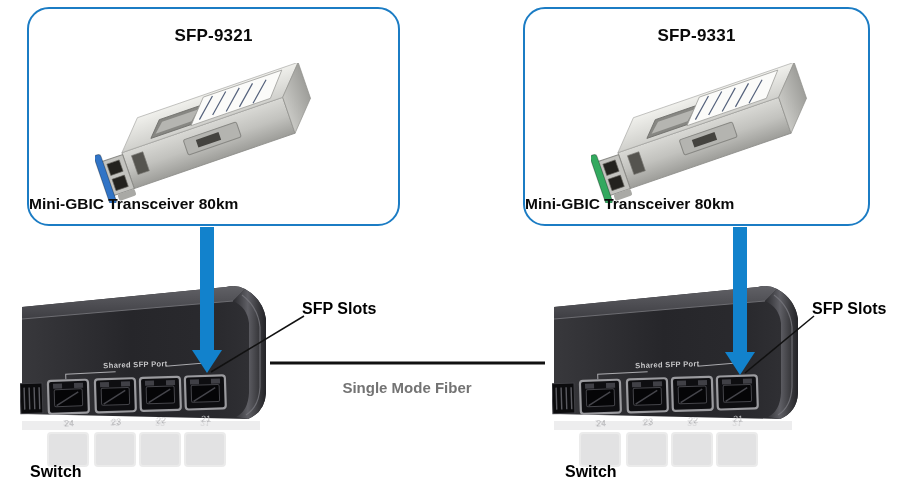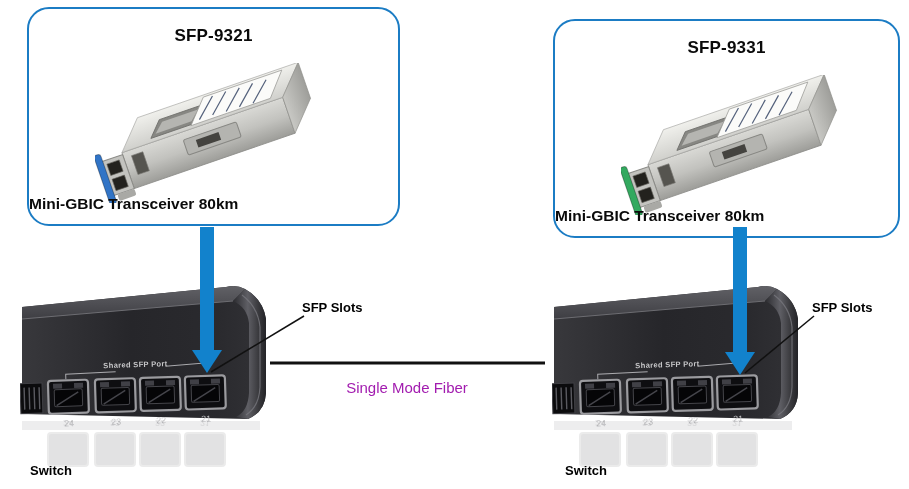--- a/index.html
+++ b/index.html
@@ -3,38 +3,38 @@
 <meta charset="utf-8">
 <style>
   html,body { margin:0; padding:0; background:#ffffff; }
   .stage { position:relative; width:909px; height:489px; background:#ffffff;
            font-family:"Liberation Sans", sans-serif; overflow:hidden; }
 
   
   .panel { position:absolute; top:7px; height:219px; box-sizing:border-box;
            border:2.5px solid #1b7cc4; border-radius:22px; background:#ffffff; }
   .panel-left  { left:27px;  width:373px; }
-  .panel-right { left:553px; width:347px;margin-top:12px; }
+  .panel-right { left:523px; width:347px; }
   .panel-title { position:absolute; top:17px; left:0; width:100%; text-align:center;
                  font-size:17px; font-weight:bold; color:#0a0a0a; letter-spacing:.2px; }
   .panel-caption { position:absolute; bottom:11px; left:0; width:100%; text-align:left;
                    font-size:15.5px; font-weight:bold; color:#0a0a0a; }
   .transceiver-svg { position:absolute; left:66px; top:54px; }
 
   
   .arrow-shaft { position:absolute; width:14px; background:#1282cc; }
   .arrow-head  { position:absolute; width:0; height:0;
                  border-left:15px solid transparent; border-right:15px solid transparent;
                  border-top:23px solid #1282cc; }
 
   .switch-svg { position:absolute; }
 
-  .float-label { position:absolute; font-size:13px; font-weight:bold; color:#000; white-space:nowrap; }
+  .float-label { position:absolute; font-size:16px; font-weight:bold; color:#000; white-space:nowrap; }
   .fiber-label { position:absolute; left:334px; top:379px; width:146px; text-align:center;
-                 font-size:15px; font-weight:normal; color:#a21caf; }
+                 font-size:15px; font-weight:bold; color:#737373; }
 
   .overlay-svg { position:absolute; left:0; top:0; pointer-events:none; }
 </style>
 </head>
 <body>
 
 <div class="stage">
 
   <div class="panel panel-left">
     <div class="panel-title">SFP-9321</div>

